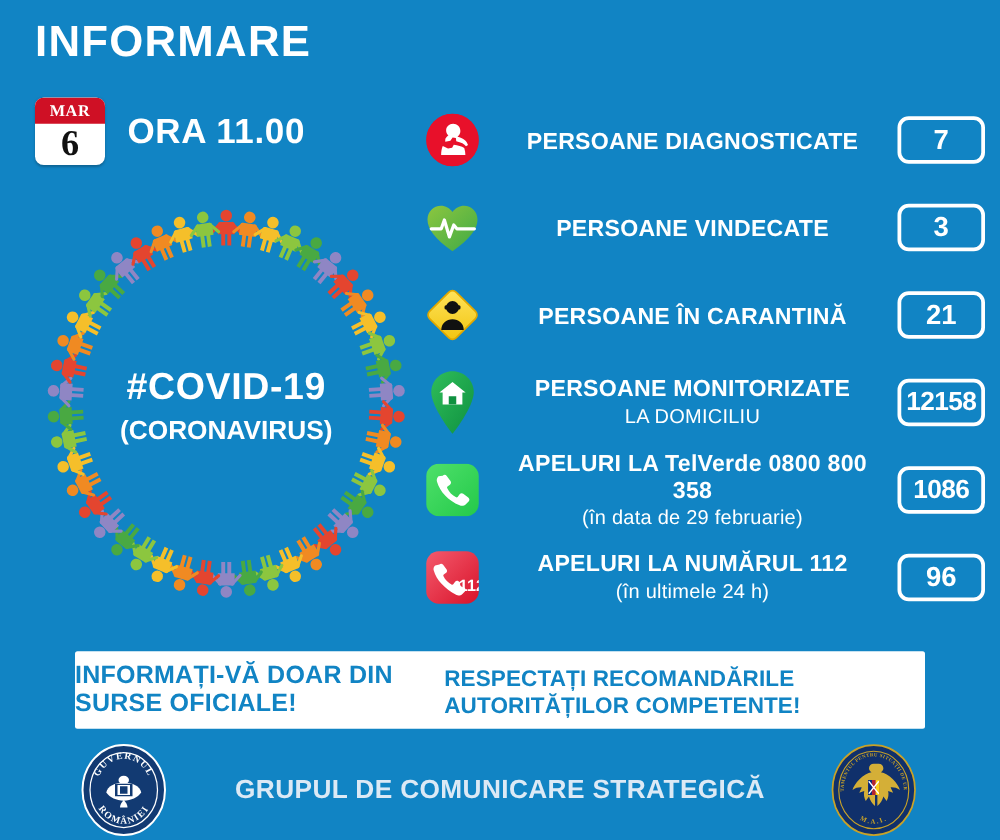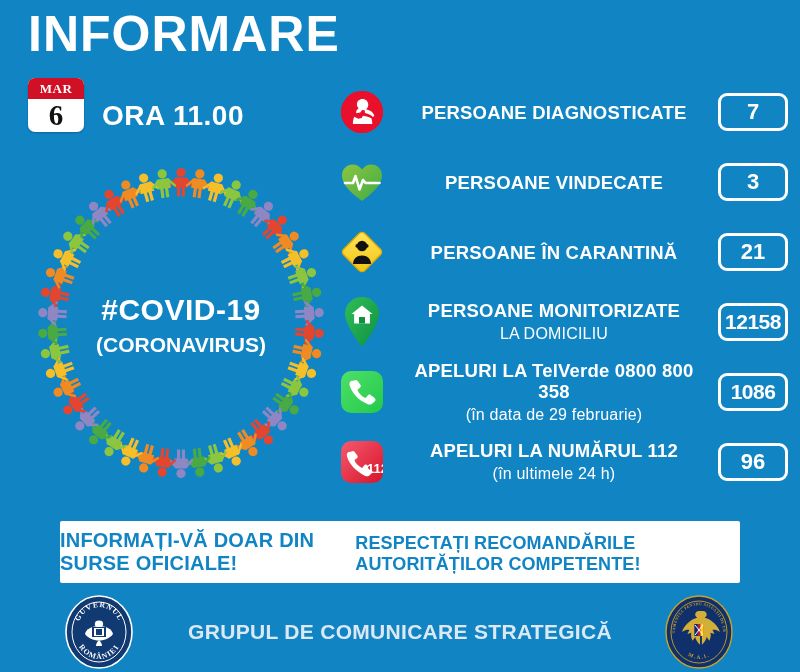--- a/index.html
+++ b/index.html
@@ -9,24 +9,24 @@
     font-family:"Liberation Sans", sans-serif;
     color:#ffffff;
     overflow:hidden;
     position:relative;
   }
 
   
   #header { position:absolute; left:0; top:0; width:100%; height:150px; }
   #title {
     position:absolute; left:28px; top:4px;
-    font-size:50px; font-weight:bold; letter-spacing:1px;
+    font-size:35px; font-weight:bold; letter-spacing:1px;
     color:#ffffff; line-height:60px;
   }
-  #date-row { position:absolute; left:28px; top:78px; display:flex; align-items:flex-end; }
+  #date-row { position:absolute; left:28px; top:78px; display:flex; align-items:center; }
   #cal-icon {
     width:56px; height:54px; border-radius:7px; overflow:hidden;
     background:#ffffff; box-shadow:0 1px 2px rgba(0,0,0,.25);
     display:flex; flex-direction:column;
   }
   #cal-month {
     background:#cf1025; color:#ffffff; height:21px;
     font-size:13px; font-weight:bold; font-family:"Liberation Serif", serif;
     display:flex; align-items:center; justify-content:center; letter-spacing:.5px;
   }

